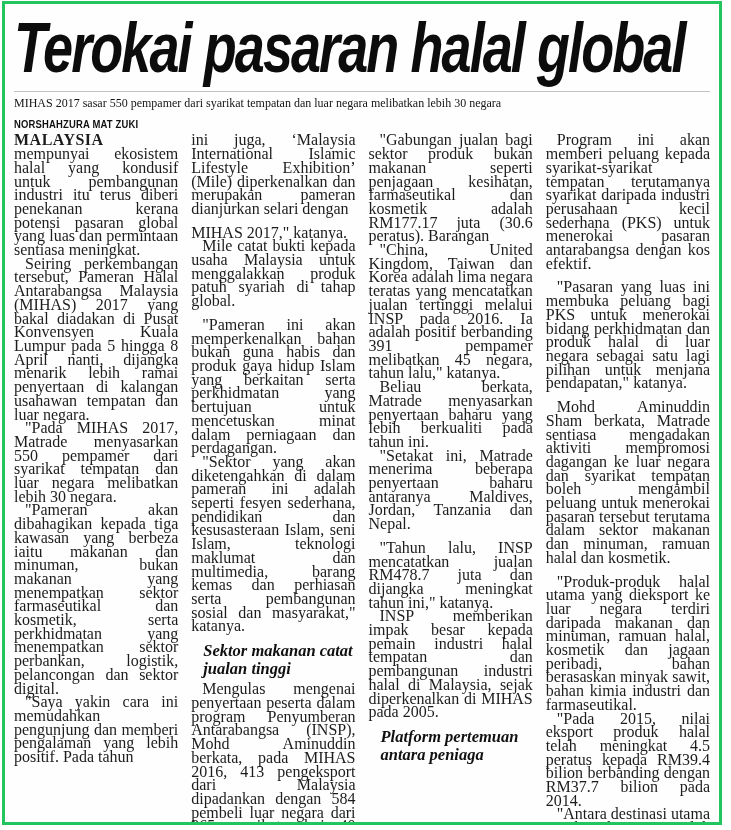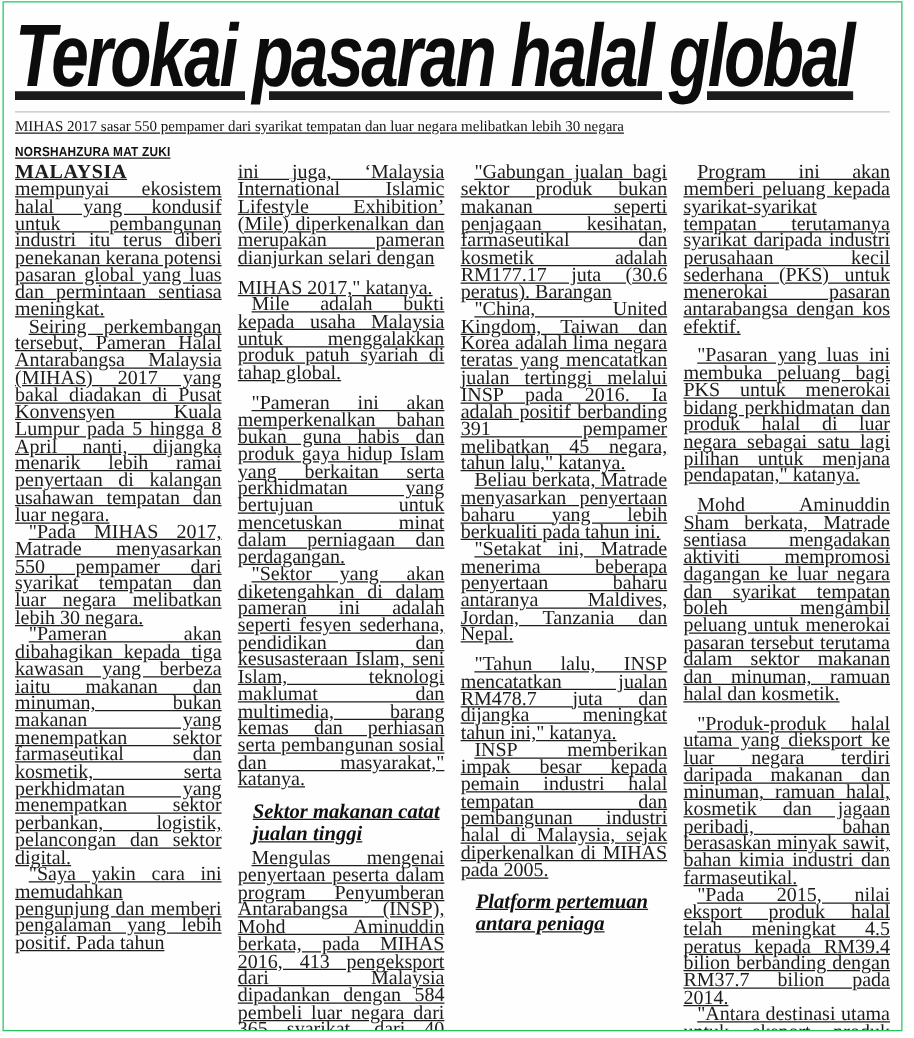--- a/index.html
+++ b/index.html
@@ -2,22 +2,22 @@
 <html><head>
 <meta charset="utf-8">
 <style>
   html,body{margin:0;padding:0;}
   body{
     width:731px;height:830px;background:#ffffff;position:relative;
     font-family:"Liberation Serif",serif;color:#1c1c1c;overflow:hidden;
   }
   .clip{
     position:absolute;left:2px;top:1px;width:720px;height:824px;
-    border:1px solid #22c55e;background:#fefefe;box-sizing:border-box;
-    padding:4px 9px 0 9px;overflow:hidden;text-decoration:underline;
+    border:3px solid #22c55e;background:#fefefe;box-sizing:border-box;
+    padding:4px 9px 0 9px;overflow:hidden;
   }
   .headline{
     font-family:"Liberation Sans",sans-serif;font-weight:700;font-style:italic;
     font-size:71px;line-height:76px;letter-spacing:-2.5px;white-space:nowrap;
     transform:scaleX(0.76);transform-origin:0 50%;
     margin:2px 0 0 0;color:#0c0c0c;
   }
   .head-rule{border:0;border-top:1px solid #c2c2c2;margin:5px 0 0 0;}
   .subheadline{
     font-size:12px;line-height:1.12;margin:5px 0 0 0;font-weight:400;color:#141414;
@@ -50,21 +50,21 @@
       <div class="col">
         <p class="para"><strong>MALAYSIA</strong> mempunyai ekosistem halal yang kondusif untuk pembangunan industri itu terus diberi penekanan kerana potensi pasaran global yang luas dan permintaan sentiasa meningkat.</p>
         <p class="para indent">Seiring perkembangan tersebut, Pameran Halal Antarabangsa Malaysia (MIHAS) 2017 yang bakal diadakan di Pusat Konvensyen Kuala Lumpur pada 5 hingga 8 April nanti, dijangka menarik lebih ramai penyertaan di kalangan usahawan tempatan dan luar negara.</p>
         <p class="para indent">"Pada MIHAS 2017, Matrade menyasarkan 550 pempamer dari syarikat tempatan dan luar negara melibatkan lebih 30 negara.</p>
         <p class="para indent">"Pameran akan dibahagikan kepada tiga kawasan yang berbeza iaitu makanan dan minuman, bukan makanan yang menempatkan sektor farmaseutikal dan kosmetik, serta perkhidmatan yang menempatkan sektor perbankan, logistik, pelancongan dan sektor digital.</p>
         <p class="para indent">"Saya yakin cara ini memudahkan pengunjung dan memberi pengalaman yang lebih positif. Pada tahun</p>
       </div>
       <div class="col">
         <p class="para">ini juga, ‘Malaysia International Islamic Lifestyle Exhibition’ (Mile) diperkenalkan dan merupakan pameran dianjurkan selari dengan</p>
         <p class="para gap">MIHAS 2017," katanya.</p>
-        <p class="para indent">Mile adalah bukti kepada usaha Malaysia untuk menggalakkan produk patuh syariah di tahap global.</p>
+        <p class="para indent">Mile catat bukti kepada usaha Malaysia untuk menggalakkan produk patuh syariah di tahap global.</p>
         <p class="para indent gap">"Pameran ini akan memperkenalkan bahan bukan guna habis dan produk gaya hidup Islam yang berkaitan serta perkhidmatan yang bertujuan untuk mencetuskan minat dalam perniagaan dan perdagangan.</p>
         <p class="para indent">"Sektor yang akan diketengahkan di dalam pameran ini adalah seperti fesyen sederhana, pendidikan dan kesusasteraan Islam, seni Islam, teknologi maklumat dan multimedia, barang kemas dan perhiasan serta pembangunan sosial dan masyarakat," katanya.</p>
         <h3 class="subhead">Sektor makanan catat jualan tinggi</h3>
         <p class="para indent">Mengulas mengenai penyertaan peserta dalam program Penyumberan Antarabangsa (INSP), Mohd Aminuddin berkata, pada MIHAS 2016, 413 pengeksport dari Malaysia dipadankan dengan 584 pembeli luar negara dari 365 syarikat, dari 40 negara.</p>
         <p class="para indent">"Pada tahun yang sama, lebih 4,000 pertemuan perniagaan dijalankan di landasan INSP dan hasil pemadanan perniagaan iaitu sektor makanan dan minu-</p>
       </div>
       <div class="col">
         <p class="para indent">"Gabungan jualan bagi sektor produk bukan makanan seperti penjagaan kesihatan, farmaseutikal dan kosmetik adalah RM177.17 juta (30.6 peratus). Barangan</p>
         <p class="para indent">"China, United Kingdom, Taiwan dan Korea adalah lima negara teratas yang mencatatkan jualan tertinggi melalui INSP pada 2016. Ia adalah positif berbanding 391 pempamer melibatkan 45 negara, tahun lalu," katanya.</p>
         <p class="para indent">Beliau berkata, Matrade menyasarkan penyertaan baharu yang lebih berkualiti pada tahun ini.</p>

